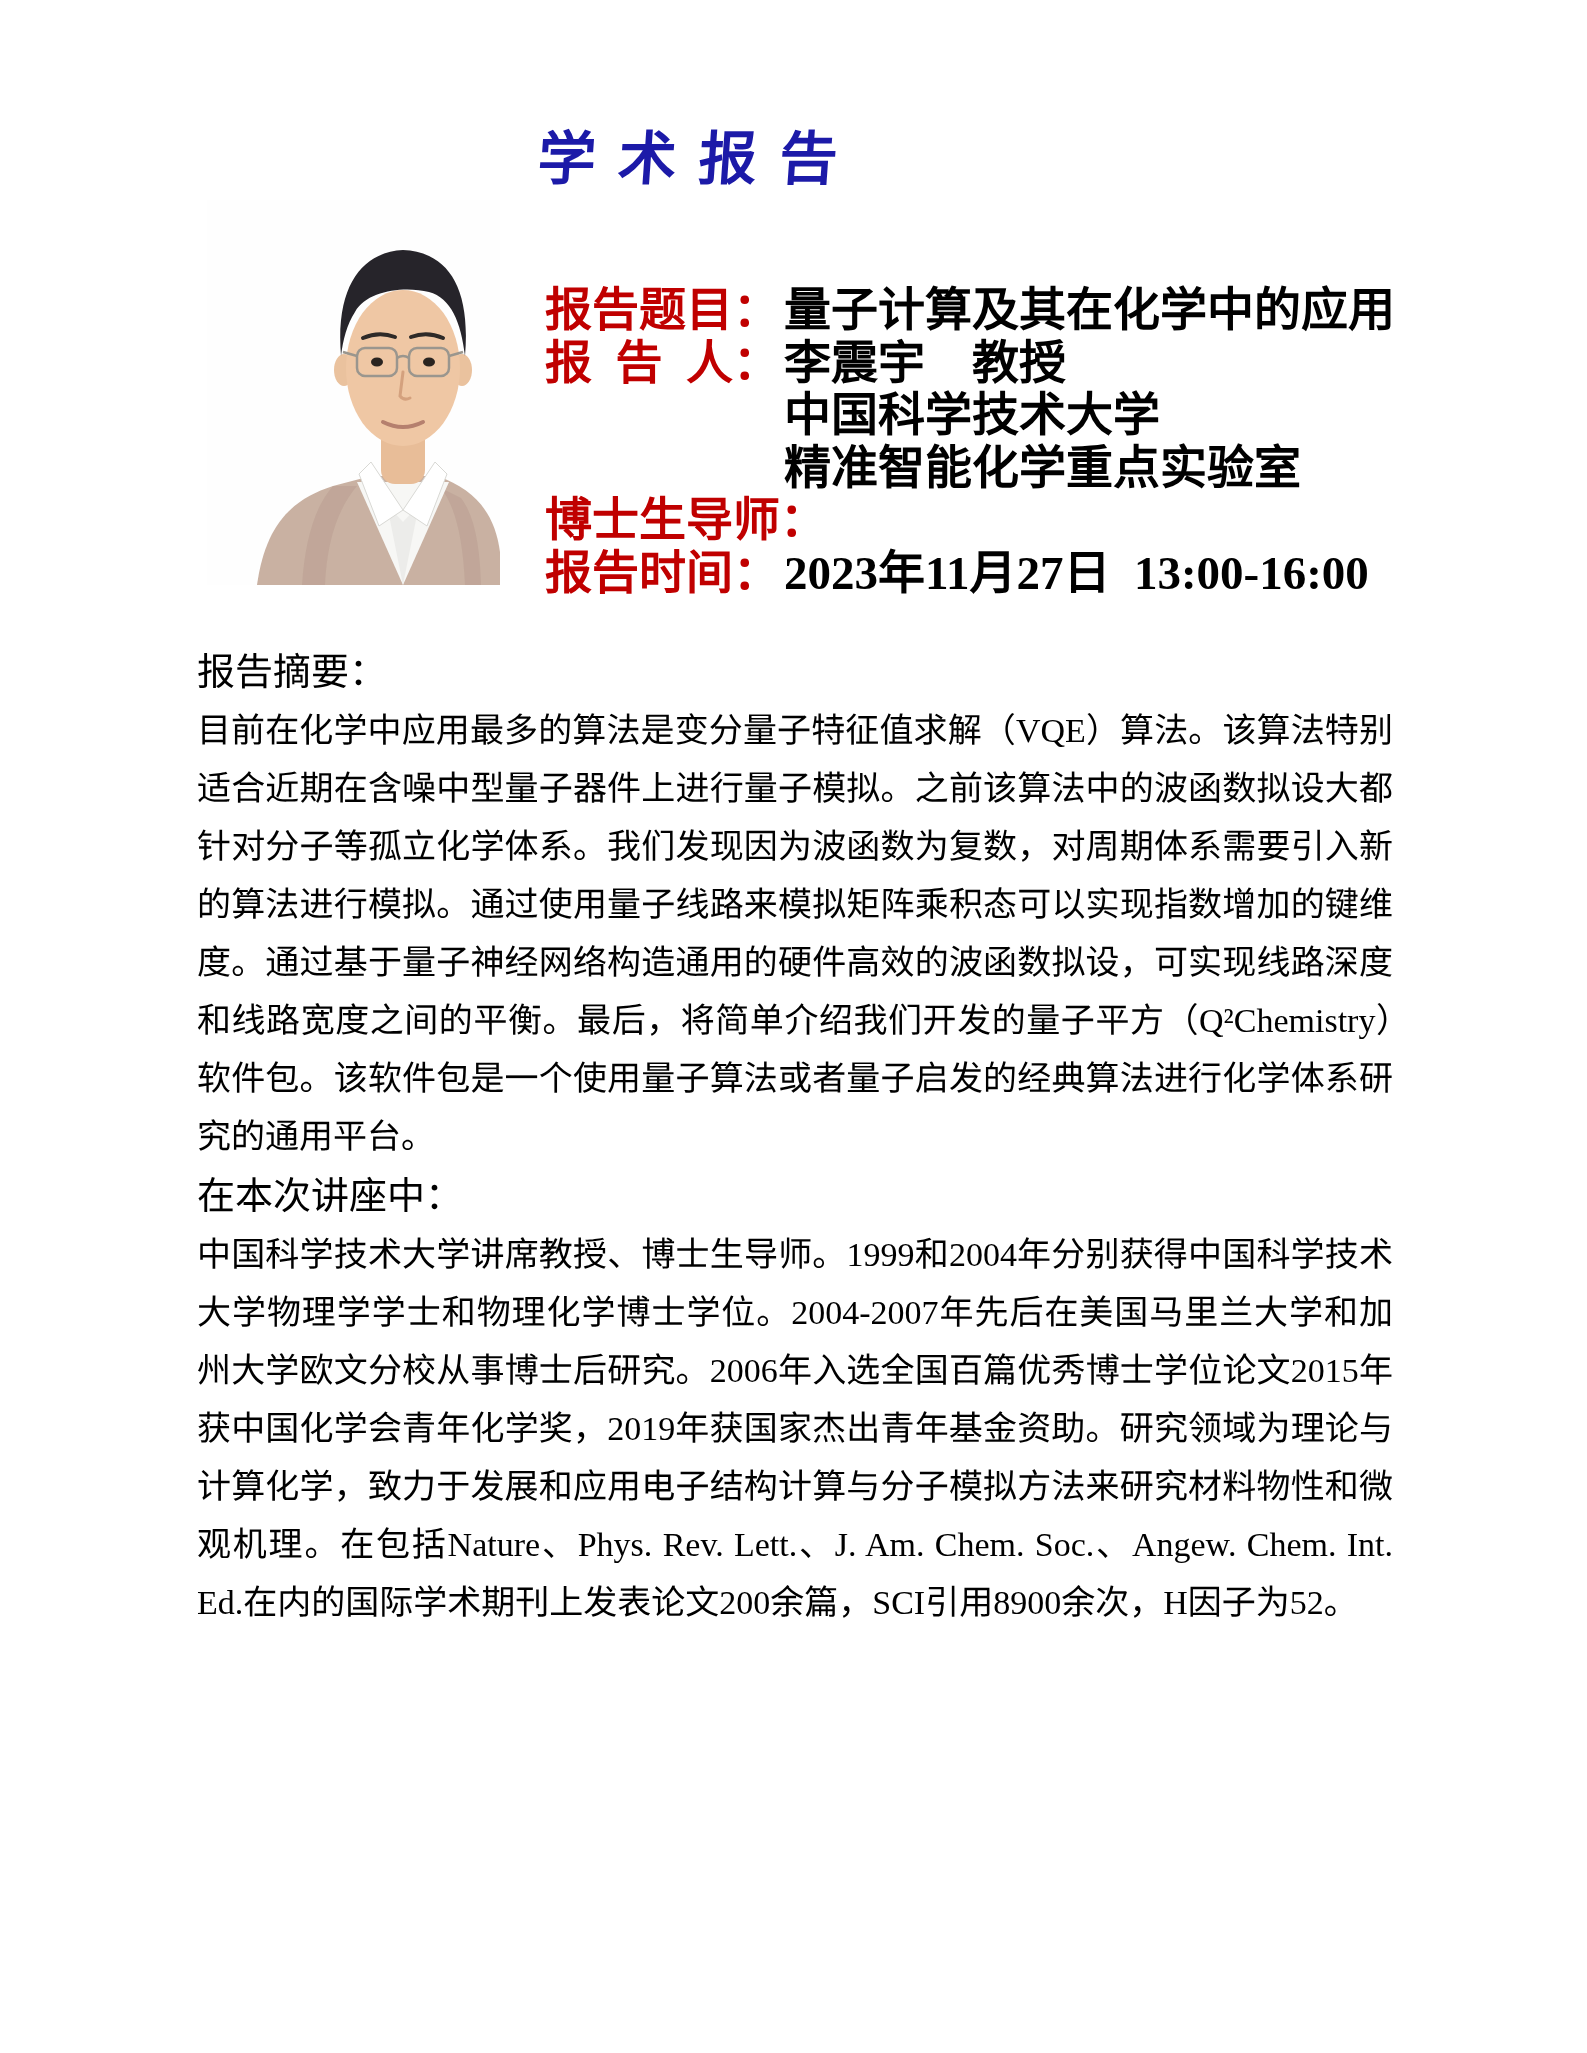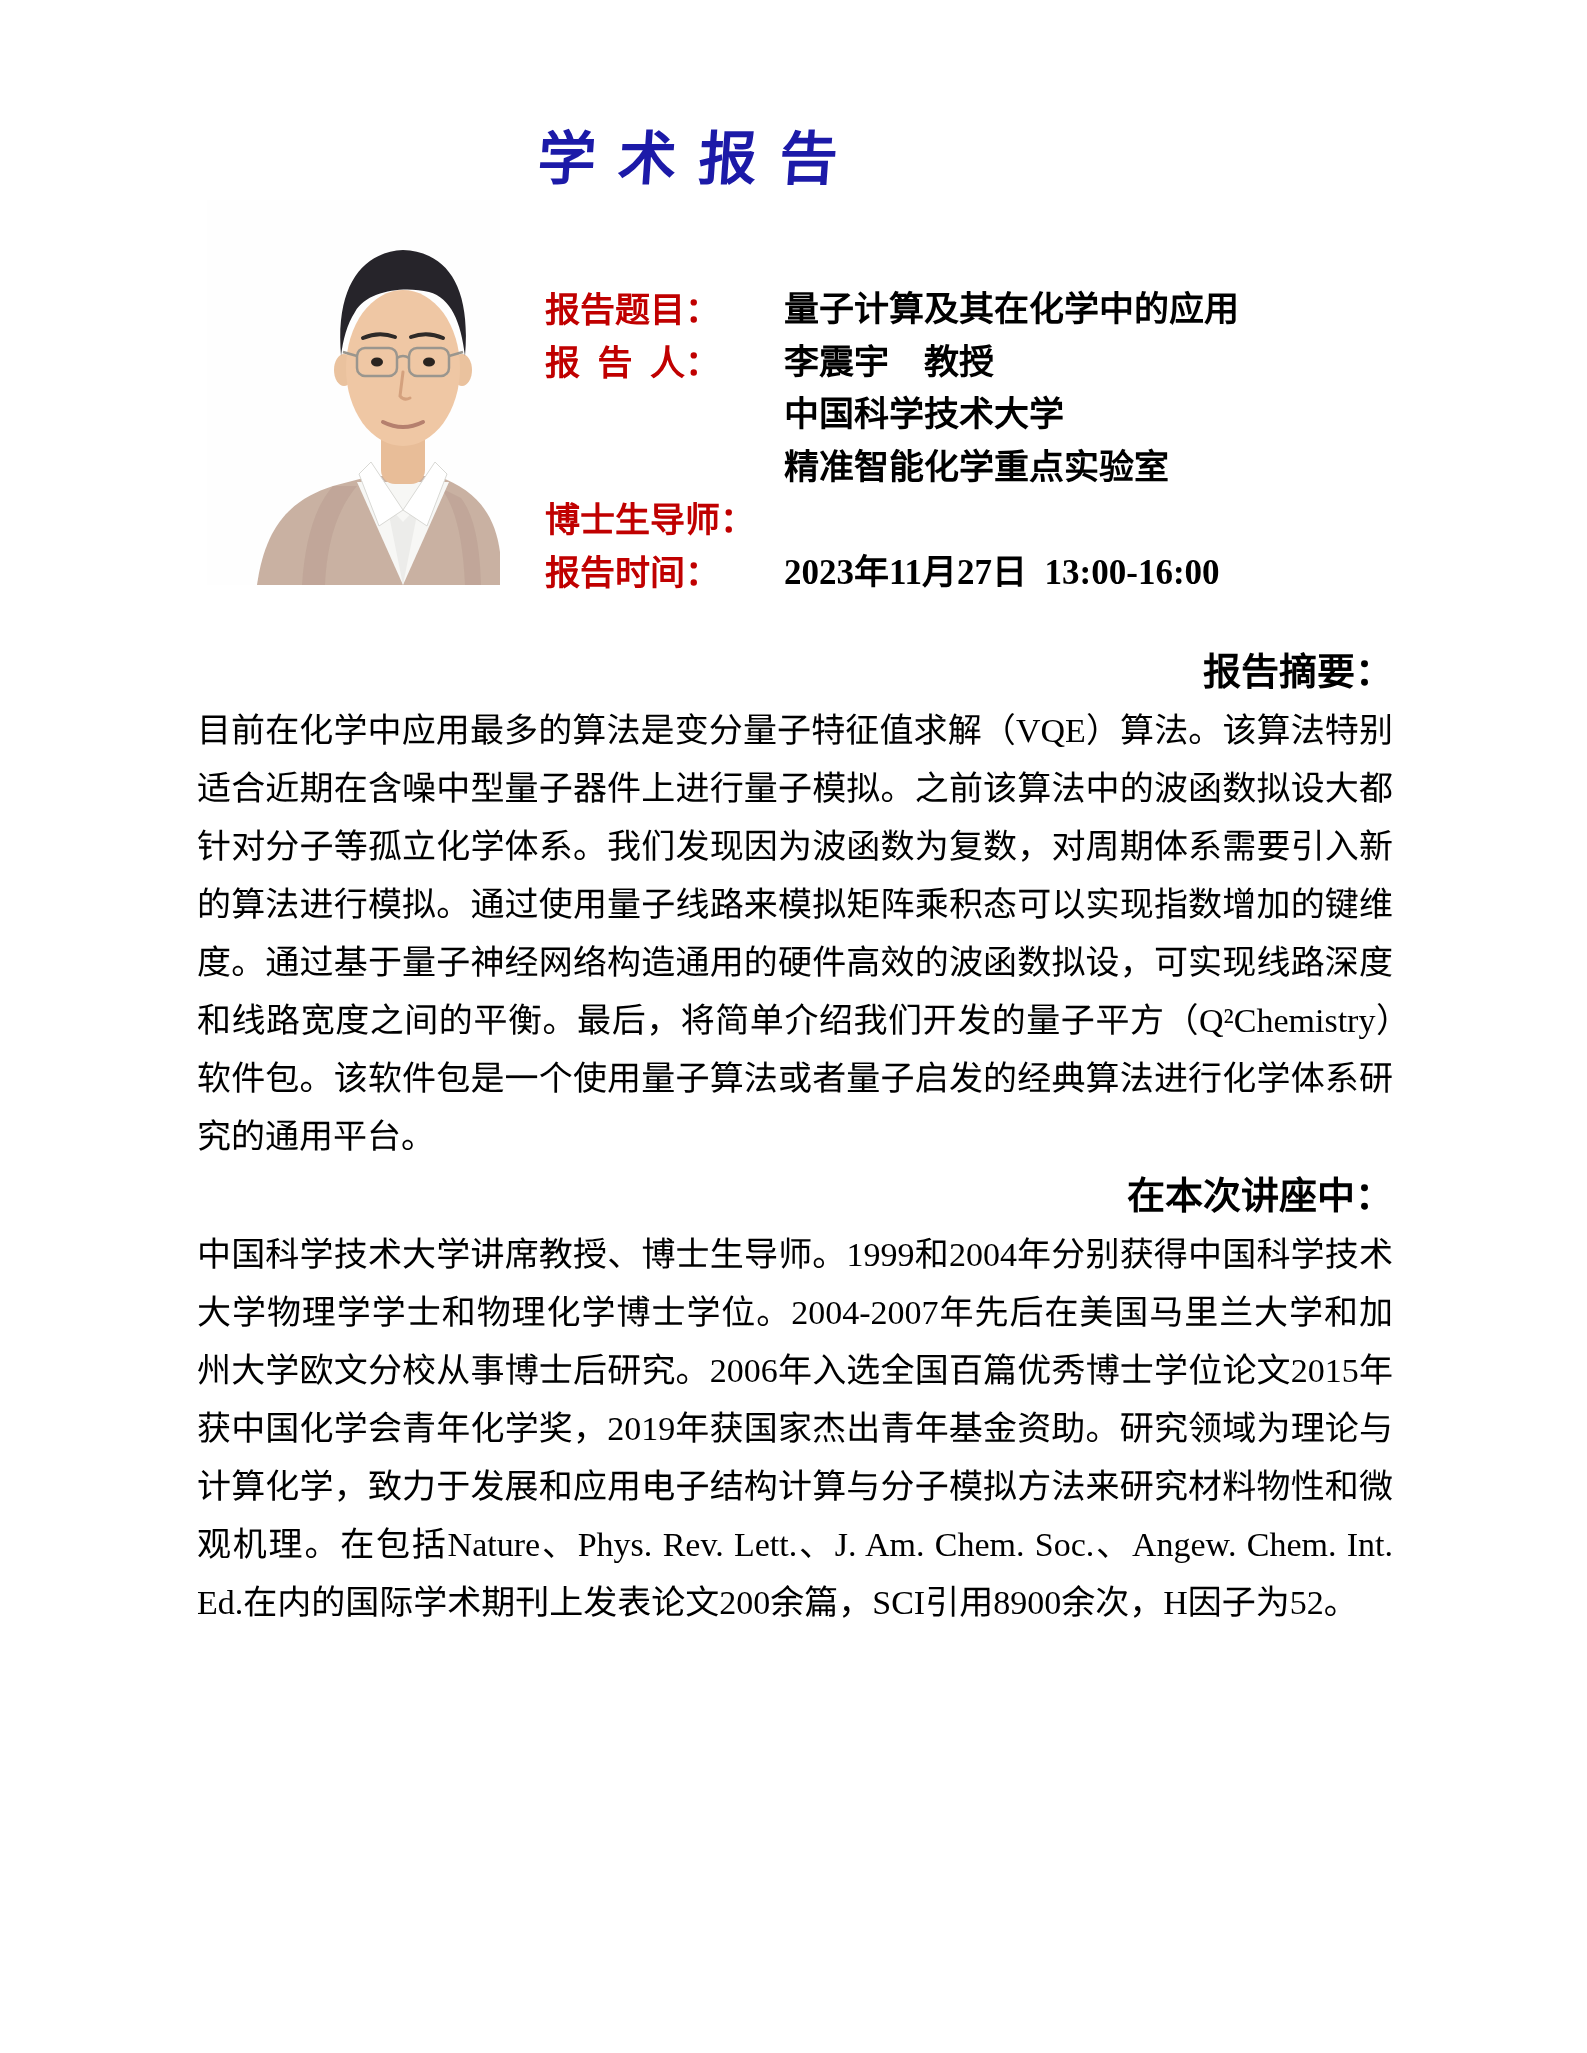--- a/index.html
+++ b/index.html
@@ -43,21 +43,21 @@
     position:absolute;
     left:545px;
     top:284px;
     width:900px;
   }
   .info-row{
     display:flex;
     align-items:center;
     height:52.5px;
     line-height:52.5px;
-    font-size:35px;
+    font-size:47px;
     font-weight:bold;
   }
   .info-label{
     flex:0 0 212px;
     width:212px;
     color:var(--label-red,#c00000);
     white-space:pre;
     font-family:"Liberation Sans",sans-serif;
   }
   .info-value{
@@ -68,25 +68,24 @@
   }
   .main{
     position:absolute;
     left:197px;
     top:642px;
     width:1196px;
   }
   .section-heading{
     margin:0;
     font-size:38px;
-    font-weight:bold;
+    font-weight:normal;
     line-height:60px;
     color:var(--text-black,#000);
     font-family:"Liberation Sans",sans-serif;
-    text-align:right;
   }
   .body-para{
     margin:0;
     font-size:34px;
     line-height:58px;
     text-align:justify;
     color:var(--text-black,#000);
     font-family:"Liberation Serif",serif;
   }
 </style>

